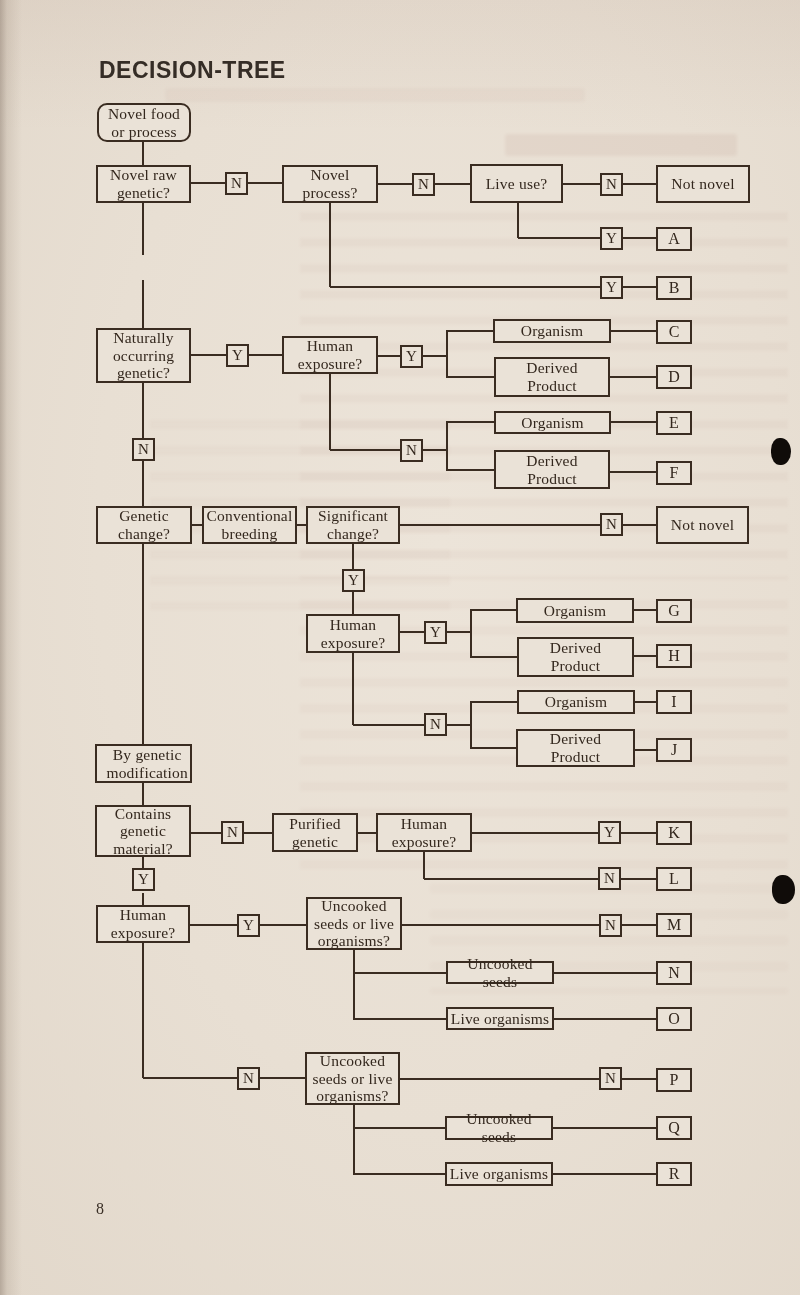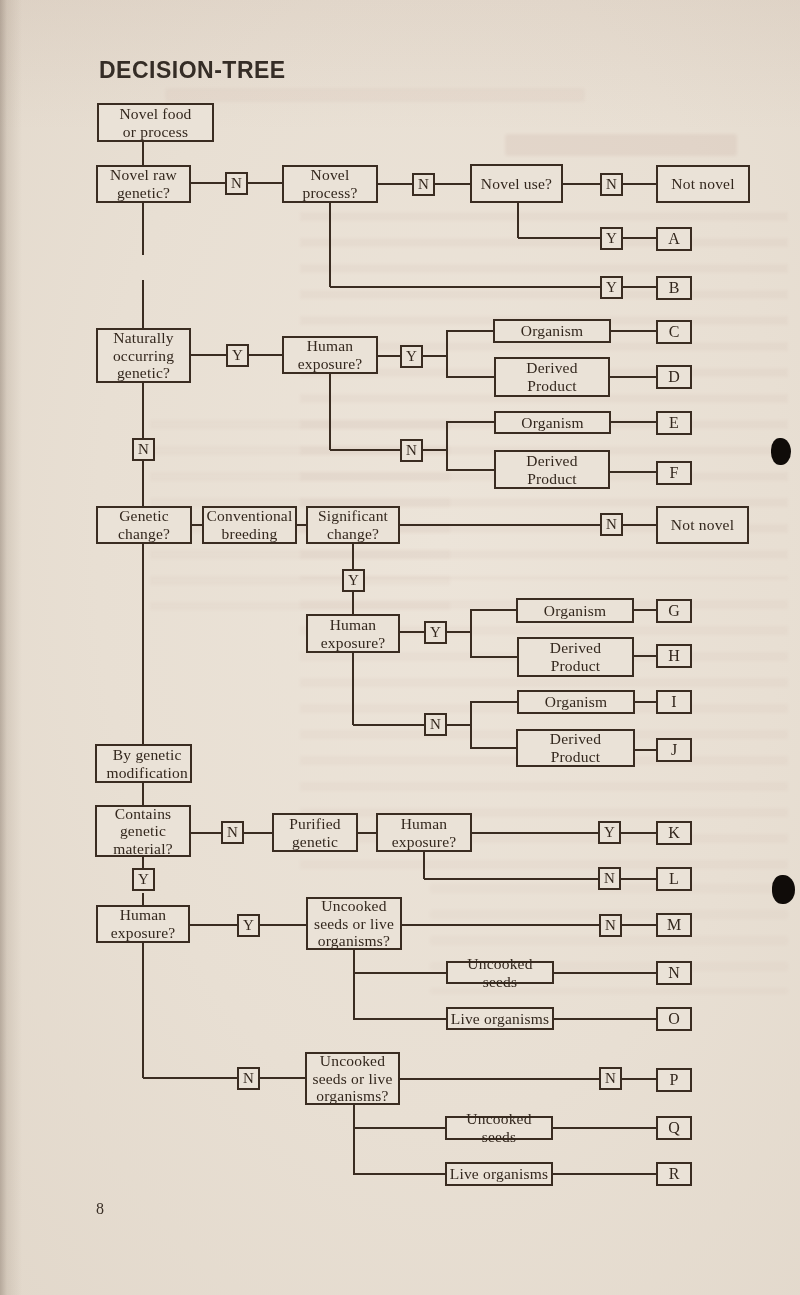--- a/index.html
+++ b/index.html
@@ -127,34 +127,34 @@
       <div class="seg" style="left: 352px; top: 653px; width: 2px; height: 72px;"></div>
       <div class="seg" style="left: 470px; top: 701px; width: 2px; height: 48px;"></div>
       <div class="seg" style="left: 142px; top: 544px; width: 2px; height: 200px;"></div>
       <div class="seg" style="left: 142px; top: 783px; width: 2px; height: 22px;"></div>
       <div class="seg" style="left: 142px; top: 857px; width: 2px; height: 11px;"></div>
       <div class="seg" style="left: 142px; top: 893px; width: 2px; height: 12px;"></div>
       <div class="seg" style="left: 423px; top: 852px; width: 2px; height: 27px;"></div>
       <div class="seg" style="left: 353px; top: 950px; width: 2px; height: 70px;"></div>
       <div class="seg" style="left: 142px; top: 943px; width: 2px; height: 135px;"></div>
       <div class="seg" style="left: 353px; top: 1105px; width: 2px; height: 70px;"></div>
-      <div class="node" style="left: 97px; top: 103px; width: 117px; height: 39px;">
+      <div class="node" style="left: 97px; top: 103px; width: 94px; height: 39px; border-radius: 10px;">
         <span>Novel food
 or process</span>
       </div>
       <div class="node" style="left: 96px; top: 165px; width: 95px; height: 38px;">
         <span>Novel raw
 genetic?</span>
       </div>
       <div class="node" style="left: 282px; top: 165px; width: 96px; height: 38px;">
         <span>Novel
 process?</span>
       </div>
       <div class="node" style="left: 470px; top: 164px; width: 93px; height: 39px;">
-        <span>Novel use?</span>
+        <span>Live use?</span>
       </div>
       <div class="node" style="left: 656px; top: 165px; width: 94px; height: 38px;">
         <span>Not novel</span>
       </div>
       <div class="node" style="left: 96px; top: 328px; width: 95px; height: 55px;">
         <span>Naturally
 occurring
 genetic?</span>
       </div>
       <div class="node" style="left: 282px; top: 336px; width: 96px; height: 38px;">

